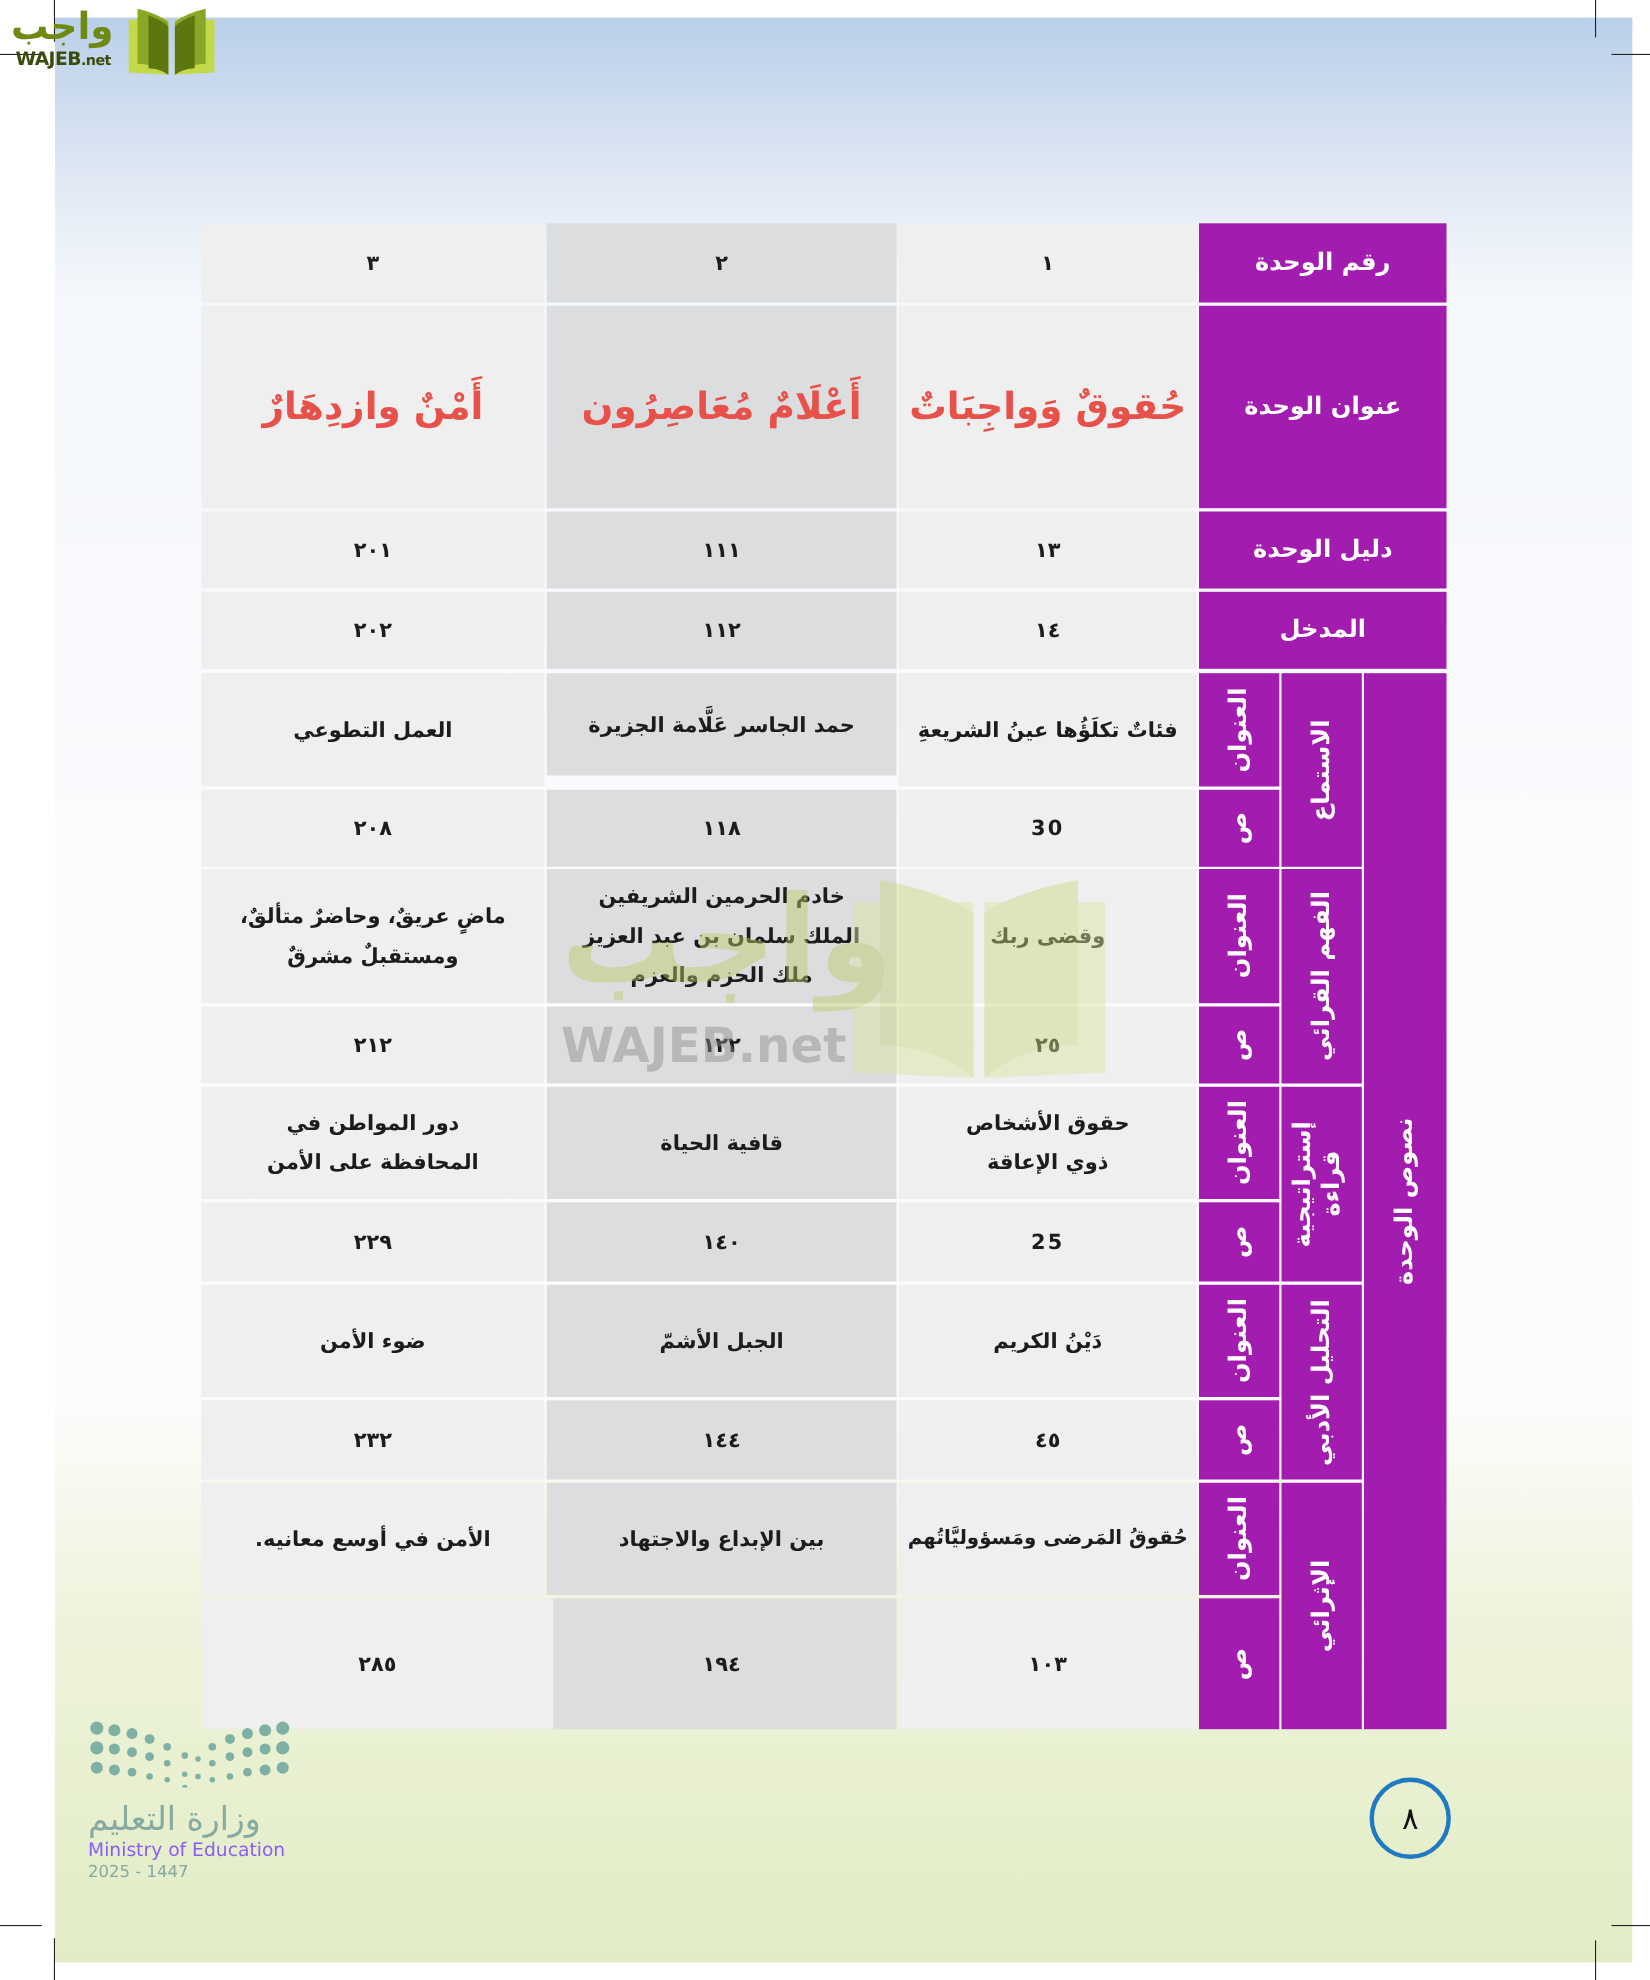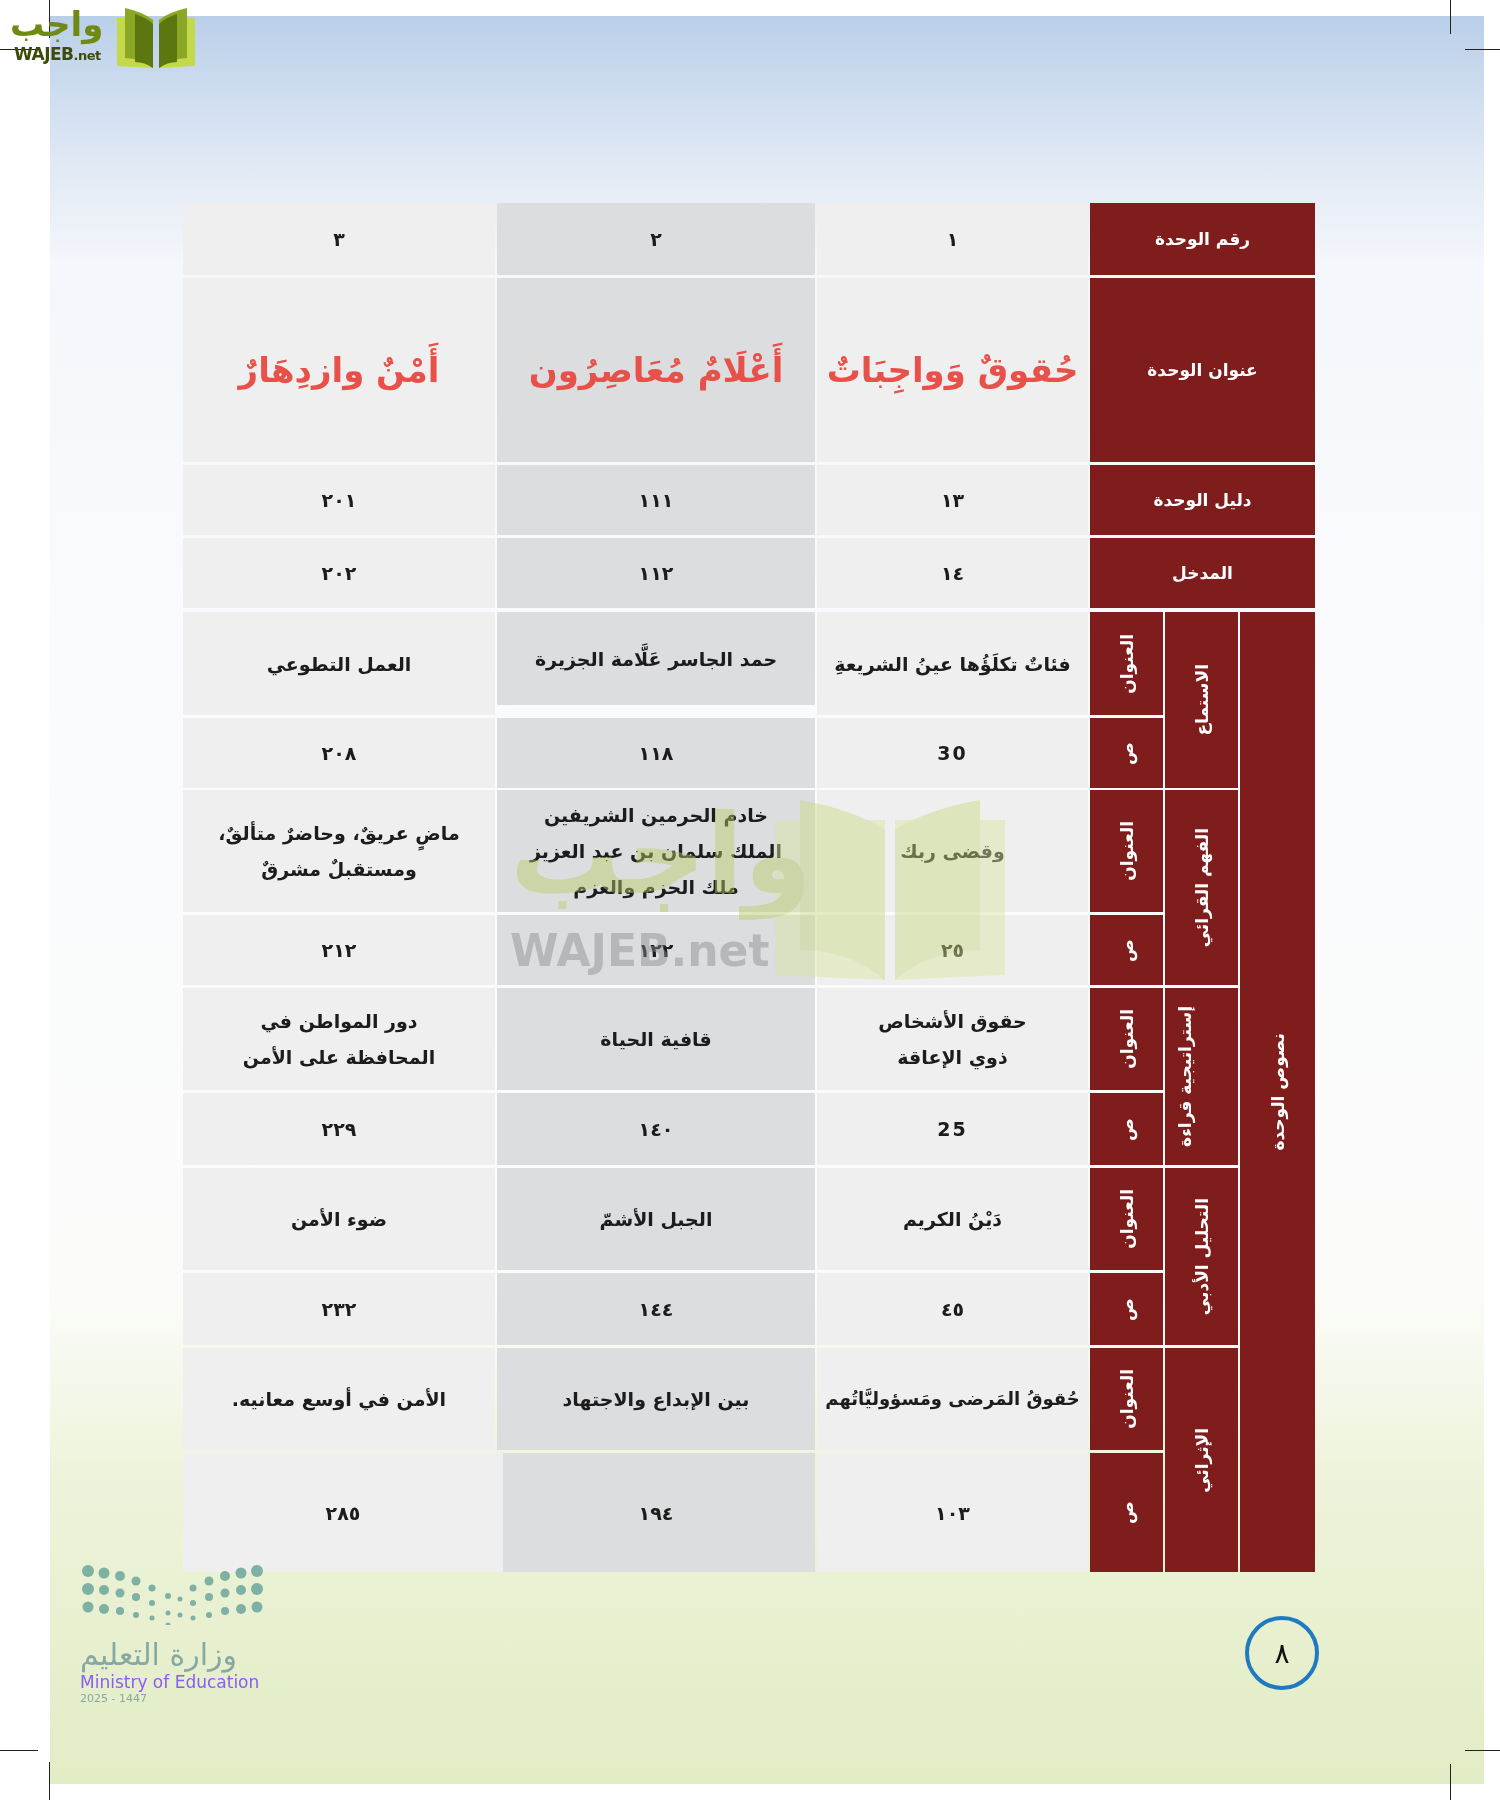--- a/index.html
+++ b/index.html
@@ -10,30 +10,30 @@
   .crop { position:absolute; background:#222; }
   .logo { position:absolute; left:10px; top:4px; width:180px; height:62px; }
   .logo-ar { position:absolute; left:0; top:0; font-size:34px; font-weight:bold; color:#6f8a12; direction:rtl; line-height:40px; }
   .logo-en { position:absolute; left:4px; top:40px; font-size:17px; font-weight:bold; color:#3c4a0c; letter-spacing:-0.5px; }
   .logo-en span { font-size:13px; }
   .logo-book { position:absolute; left:105px; top:2px; }
   .cell { position:absolute; box-sizing:border-box; display:flex; align-items:center; justify-content:center;
           text-align:center; direction:rtl; color:#1c1c1c; font-weight:bold; font-size:19px; line-height:36px; }
   .c-light { background:#efefef; }
   .c-mid { background:#dcdddf; }
-  .hdr { background:#7f1d1d; color:#ffffff; font-size:17px; }
+  .hdr { background:#a21caf; color:#ffffff; font-size:22px; }
   .vert { writing-mode:vertical-rl; transform:rotate(180deg); }
   .vert-inner { writing-mode:vertical-rl; transform:rotate(180deg); line-height:26px; }
   .title { color:#e8514a; font-size:34px; font-weight:bold; }
   .num { font-size:19px; letter-spacing:2px; }
   .wm { position:absolute; pointer-events:none; }
   .moe { position:absolute; left:80px; top:1563px; width:200px; }
   .moe-ar { font-size:30px; color:#86a9a1; direction:rtl; text-align:left; margin-top:8px; }
   .moe-en { font-size:17px; color:#8b5cf6; }
-  .moe-yr { font-size:11px; color:#86a9a1; }
+  .moe-yr { font-size:15px; color:#86a9a1; }
   .pagenum { position:absolute; left:1245px; top:1616px; width:74px; height:74px; border:4px solid #1f7ac0; border-radius:50%;
              box-sizing:border-box; display:flex; align-items:center; justify-content:center; font-size:28px; color:#111; }
 </style>
 </head>
 <body>
 
 <div class="page"></div>
 
 <div class="crop" style="left:49px;top:0;width:1px;height:38px;"></div>
 <div class="crop" style="left:0;top:49px;width:38px;height:1px;"></div>

